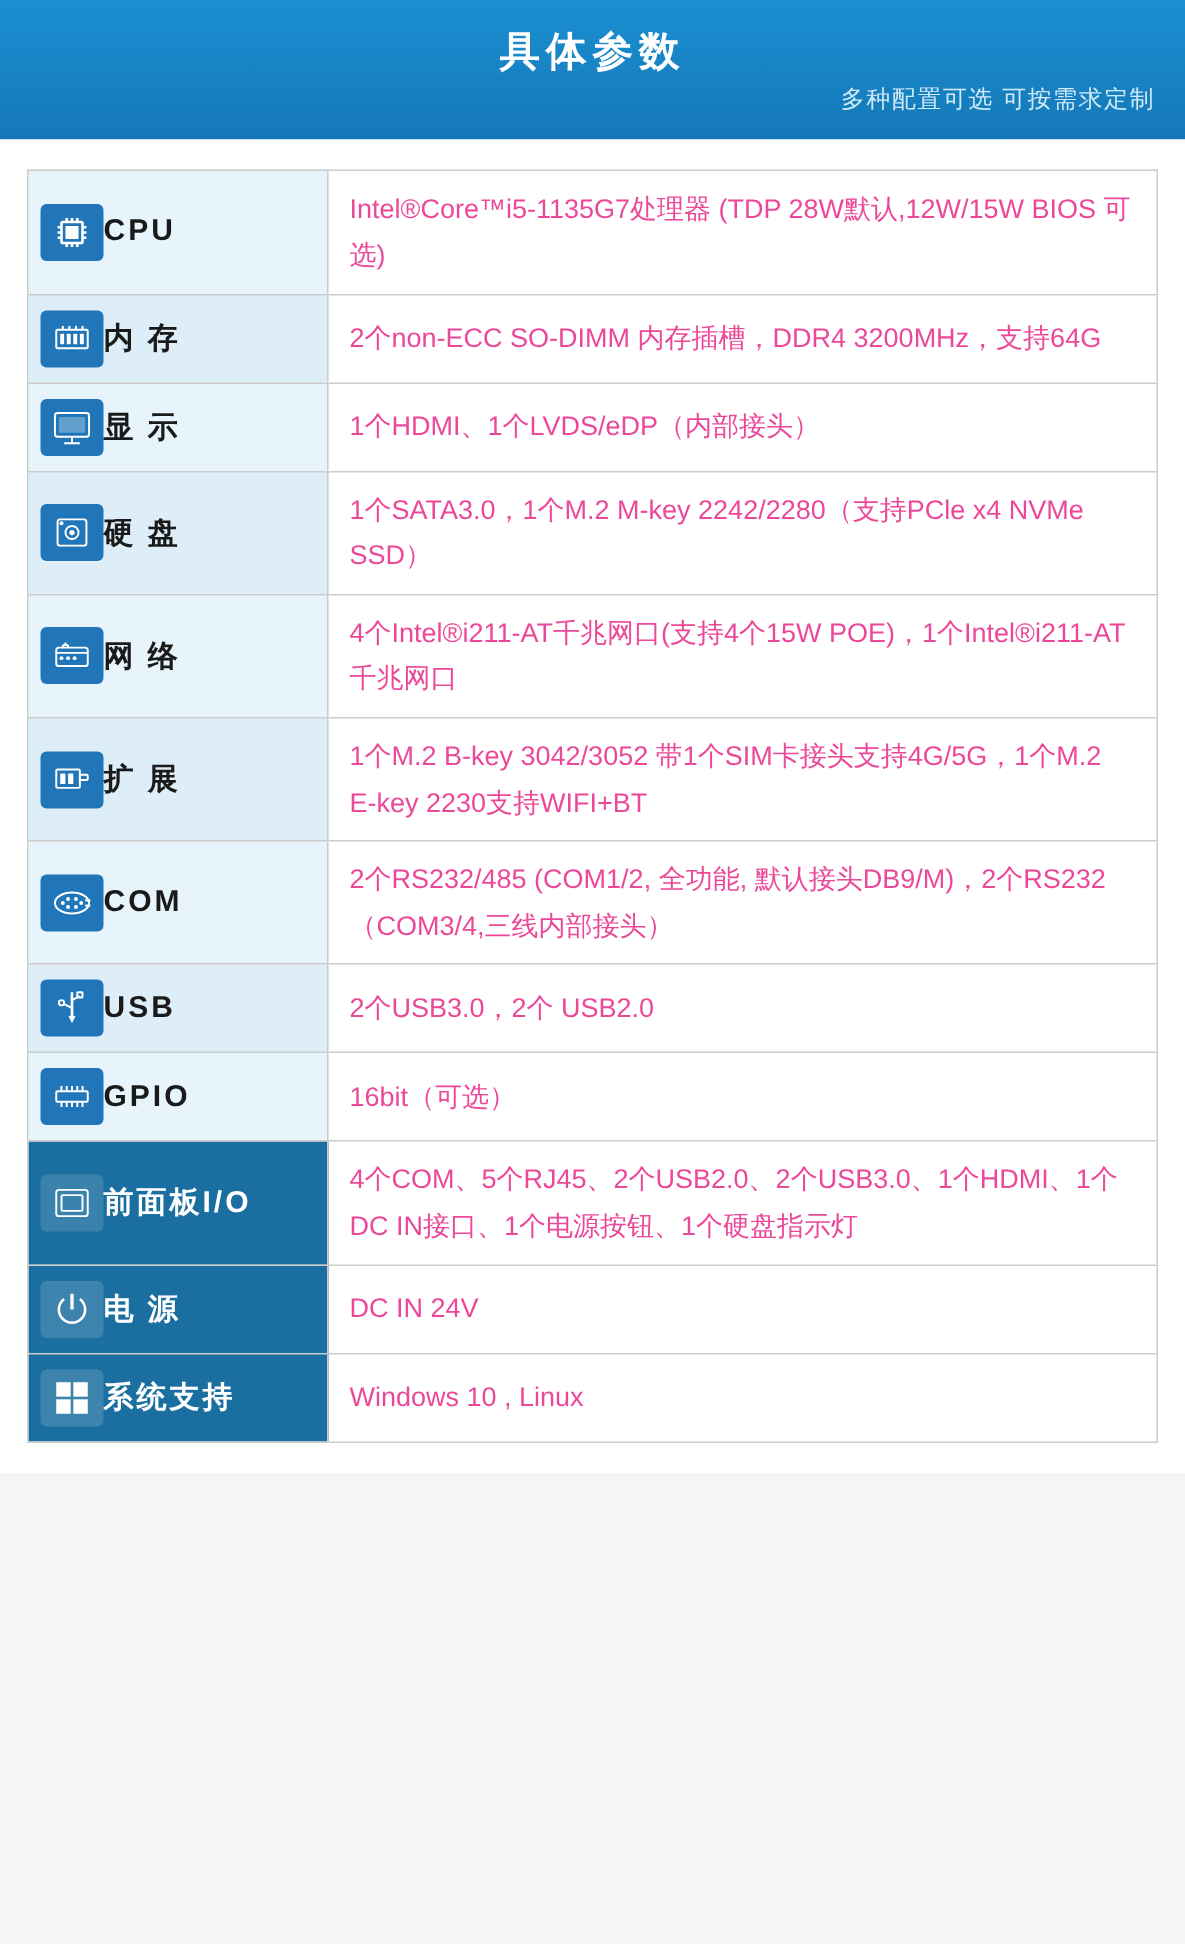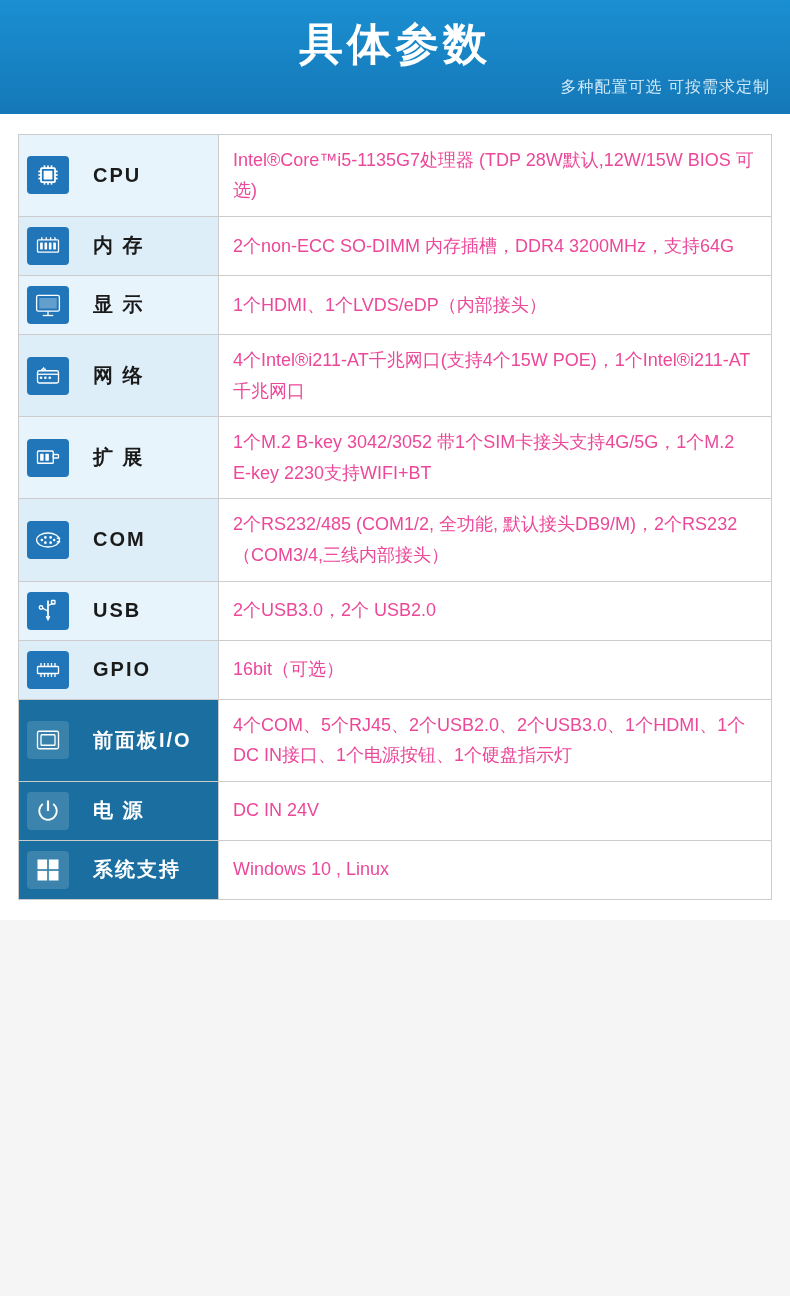--- a/index.html
+++ b/index.html
@@ -15,21 +15,21 @@
       background: #fff;
     }
 
     
     .header {
       background: linear-gradient(180deg, #1a8fd1 0%, #1578b8 100%);
       text-align: center;
       padding: 18px 20px 16px;
     }
     .header-title {
-      font-size: 44px;
+      font-size: 27px;
       font-weight: bold;
       color: #fff;
       letter-spacing: 4px;
       line-height: 1.2;
     }
     .header-subtitle {
       font-size: 16px;
       color: #d0eaf8;
       margin-top: 6px;
       letter-spacing: 1px;
@@ -60,21 +60,21 @@
       min-width: 200px;
       background: #e8f4fc;
       padding: 10px 8px;
       vertical-align: middle;
       border-right: 1px solid #ccc;
     }
 
     .label-inner {
       display: flex;
       align-items: center;
-      gap: 24px;
+      gap: 0;
     }
 
     .icon-box {
       width: 42px;
       height: 38px;
       background: #2076b8;
       border-radius: 4px;
       display: flex;
       align-items: center;
       justify-content: center;
@@ -232,20 +232,36 @@
                 <span class="label-text">显 示</span>
               </div>
             </td>
             <td class="value-cell">1个HDMI、1个LVDS/eDP（内部接头）</td>
           </tr>
           <tr>
             <td class="label-cell">
               <div class="label-inner">
                 <div class="icon-box">
                   <svg viewBox="0 0 32 32" fill="white">
+                    <rect x="5" y="6" width="22" height="20" rx="2" stroke="white" stroke-width="1.5" fill="none"></rect>
+                    <circle cx="16" cy="16" r="5" stroke="white" stroke-width="1.5" fill="none"></circle>
+                    <circle cx="16" cy="16" r="2" fill="white"></circle>
+                    <circle cx="8" cy="9" r="1.5" fill="white"></circle>
+                  </svg>
+                </div>
+                <span class="label-text">硬 盘</span>
+              </div>
+            </td>
+            <td class="value-cell">1个SATA3.0，1个M.2 M-key 2242/2280（支持PCle x4 NVMe SSD）</td>
+          </tr>
+          <tr>
+            <td class="label-cell">
+              <div class="label-inner">
+                <div class="icon-box">
+                  <svg viewBox="0 0 32 32" fill="white">
                     <rect x="4" y="10" width="24" height="14" rx="2" stroke="white" stroke-width="1.5" fill="none"></rect>
                     <line x1="4" y1="14" x2="28" y2="14" stroke="white" stroke-width="1.5"></line>
                     <line x1="9" y1="10" x2="9" y2="8" stroke="white" stroke-width="1.5"></line>
                     <line x1="13" y1="10" x2="13" y2="8" stroke="white" stroke-width="1.5"></line>
                     <line x1="9" y1="8" x2="13" y2="8" stroke="white" stroke-width="1.5"></line>
                     <line x1="11" y1="8" x2="11" y2="6" stroke="white" stroke-width="1.5"></line>
                     <circle cx="8" cy="18" r="1.5" fill="white"></circle>
                     <circle cx="13" cy="18" r="1.5" fill="white"></circle>
                     <circle cx="18" cy="18" r="1.5" fill="white"></circle>
                   </svg>

